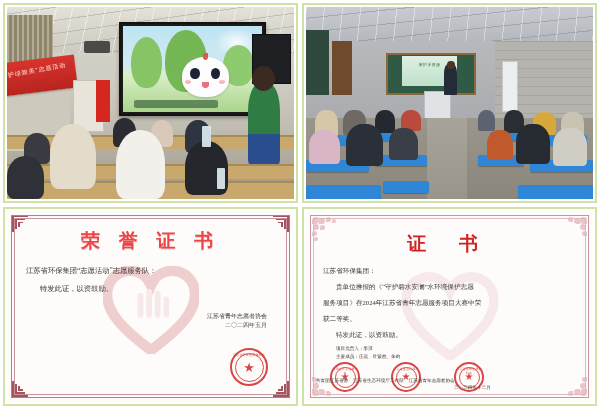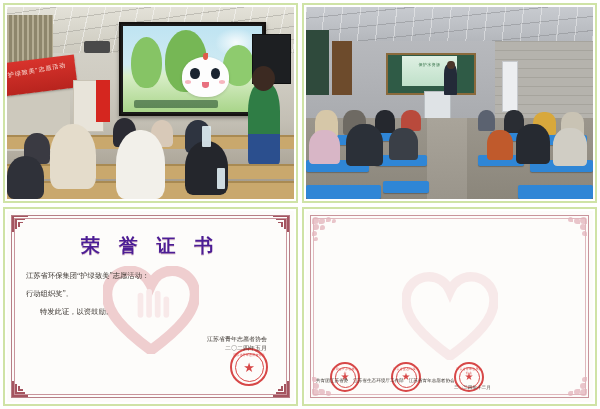--- a/index.html
+++ b/index.html
@@ -115,21 +115,21 @@
   .gk .v3{left:6px;top:6px;width:1.5px;height:5px;}
   .gk.tl{left:5px;top:5px;}
   .gk.tr{right:5px;top:5px;transform:scaleX(-1);}
   .gk.bl{left:5px;bottom:5px;transform:scaleY(-1);}
   .gk.br{right:5px;bottom:5px;transform:scale(-1,-1);}
 
   .cert-title{
     text-align:center;font-family:"Liberation Serif","DejaVu Serif",serif;
     font-weight:bold;letter-spacing:7px;
   }
-  .cert-title.honor{color:#4c1d95;font-size:19px;margin-top:11px;text-shadow:0 1px 0 rgba(160,60,70,.25);}
+  .cert-title.honor{color:#ef4444;font-size:19px;margin-top:6px;text-shadow:0 1px 0 rgba(160,60,70,.25);}
   .cert-title.plain{color:#cf2424;font-size:19px;margin-top:9px;letter-spacing:14px;}
   .cert-body{
     font-family:"Liberation Serif","DejaVu Serif",serif;color:#3b3530;
     position:relative;z-index:2;
   }
   .cert-body p{margin:0 0 4px 0;}
   .watermark{
     position:absolute;left:50%;top:52%;transform:translate(-50%,-50%);
     width:96px;height:88px;opacity:.42;z-index:1;pointer-events:none;
   }
@@ -314,22 +314,21 @@
           <rect x="45" y="24" width="6" height="30" rx="3"></rect>
           <rect x="54" y="26" width="6" height="28" rx="3"></rect>
           <rect x="63" y="32" width="6" height="22" rx="3"></rect>
         </g>
       </svg>
 
       <div class="cert-inner">
         <div class="cert-title honor">荣 誉 证 书</div>
 
         <div class="cert-body" style="margin-top:10px;font-size:7.3px;line-height:1.95;padding:0 8px;">
-          <p>江苏省环保集团“护绿致美”志愿活动：</p>
-          <p>行动组织奖”。</p>
+          <p>江苏省环保集团“志愿活动”志愿服务队：</p>
           <p style="text-indent:14px;">特发此证，以资鼓励。</p>
         </div>
 
         <div class="signblock" style="margin-top:12px;padding-right:16px;font-size:6px;">
           <div>江苏省青年志愿者协会</div>
           <div>二〇二四年五月</div>
         </div>
       </div>
 
       <div class="seal" style="right:26px;bottom:16px;width:34px;height:34px;">
@@ -374,20 +373,33 @@
         <span class="petal" style="left:8px;top:2px;width:6px;height:6px;"></span>
         <span class="petal" style="left:15px;top:1px;width:5px;height:5px;"></span>
         <span class="petal" style="left:2px;top:8px;width:6px;height:6px;"></span>
         <span class="petal" style="left:1px;top:15px;width:5px;height:5px;"></span>
       </div>
 
       <svg class="watermark" viewBox="0 0 100 92" style="top:55%;opacity:.22;">
         <path d="M50 88 C20 66 4 48 4 30 C4 14 16 5 28 5 C38 5 46 11 50 20 C54 11 62 5 72 5 C84 5 96 14 96 30 C96 48 80 66 50 88 Z" fill="none" stroke="#e3a9b0" stroke-width="10"></path>
       </svg>
 
+      <div class="cert-inner">
+        <div class="cert-title plain">证    书</div>
+
+        <div class="cert-body" style="margin-top:8px;font-size:6.6px;line-height:1.85;padding:0 6px;">
+          <p>江苏省环保集团：</p>
+          <p style="text-indent:13px;">贵单位推报的《“守护碧水安澜”水环境保护志愿</p>
+          <p>服务项目》在2024年江苏省青年志愿服务项目大赛中荣</p>
+          <p>获二等奖。</p>
+          <p style="text-indent:13px;margin-top:2px;">特发此证，以资鼓励。</p>
+          <p class="smalltxt" style="text-indent:13px;margin:1px 0 0 0;">项目负责人：李萍</p>
+          <p class="smalltxt" style="text-indent:13px;margin:0;">主要成员：庄远、叶紫然、朱昀</p>
+        </div>
+      </div>
 
       <div class="seals-row">
         <div class="seal" style="left:24px;top:0;width:26px;height:26px;">
           <div class="ring"></div>
           <div class="seal-txt">共青团江苏省委员会</div>
           <span class="star" style="font-size:10px;">★</span>
         </div>
         <div class="seal" style="left:85px;top:0;width:26px;height:26px;">
           <div class="ring"></div>
           <div class="seal-txt">江苏省生态环境厅</div>

